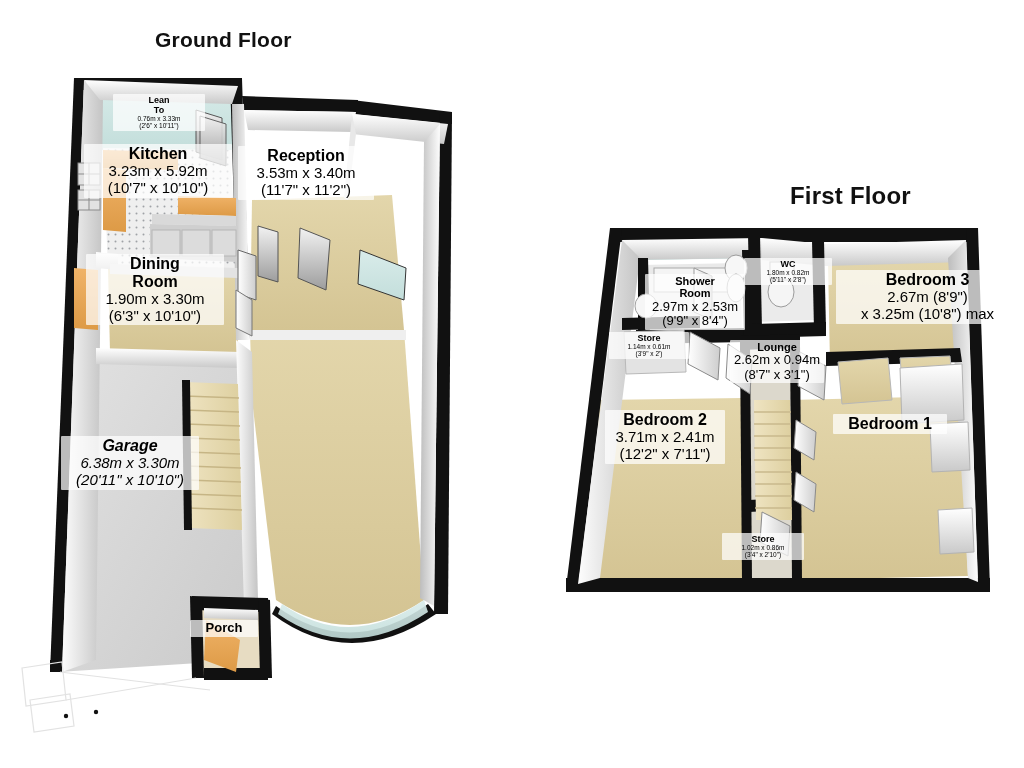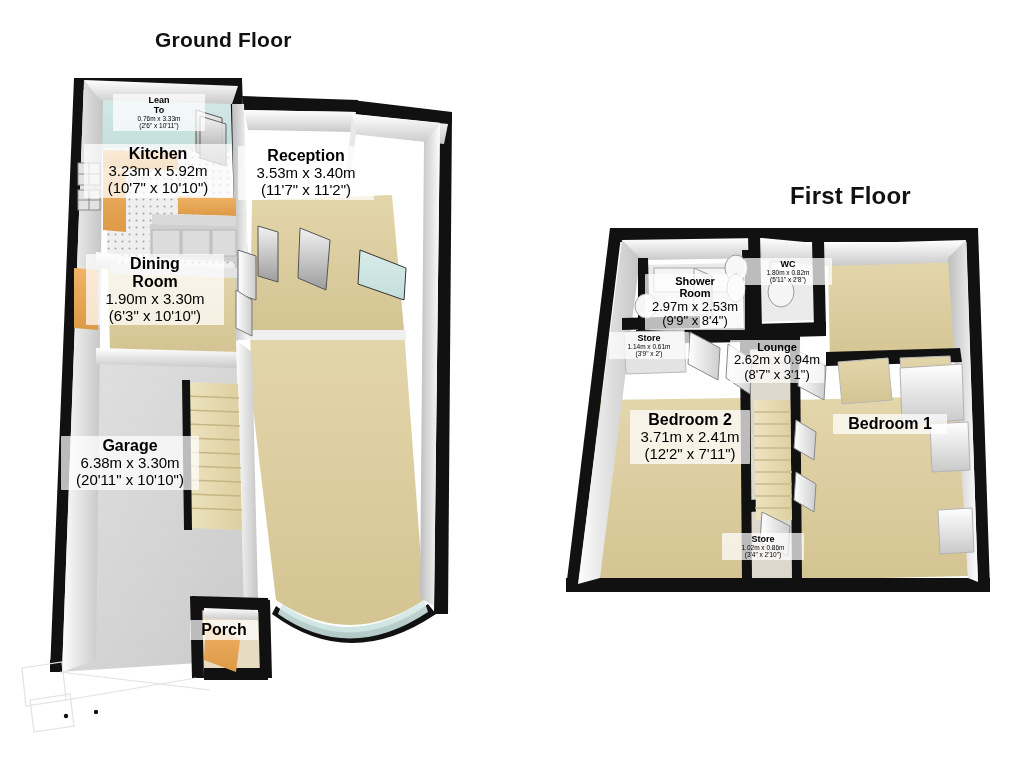--- a/index.html
+++ b/index.html
@@ -20,21 +20,21 @@
        padding:1px 4px;border-radius:1px;}
   .lbl .nm{font-weight:bold;display:block;}
   .lbl .dm{display:block;}
 
   .lbl.big .nm{font-size:16px;}
   .lbl.big .dm{font-size:15px;}
   .lbl.sml .nm{font-size:11px;}
   .lbl.sml .dm{font-size:13px;}
   .lbl.tiny .nm{font-size:9px;}
   .lbl.tiny .dm{font-size:6.5px;}
-  .lbl.nameonly .nm{font-size:16px;}
+  .lbl.nameonly .nm{font-size:13px;}
 </style>
 </head>
 <body>
 
 <div id="stage">
 
   <svg class="plan" viewBox="0 0 1024 768">
     <defs>
       <linearGradient id="wallV" x1="0" y1="0" x2="0" y2="1">
         <stop offset="0%" stop-color="#ffffff"></stop>
@@ -333,21 +333,21 @@
   </div>
 
   <div class="lbl big" style="left:86px;top:254px;width:130px;">
     <span class="nm">Dining</span>
     <span class="nm">Room</span>
     <span class="dm">1.90m x 3.30m</span>
     <span class="dm">(6'3" x 10'10")</span>
   </div>
 
 
-  <div class="lbl big" style="left:61px;top:436px;width:130px;">
+  <div class="lbl big" style="left:61px;top:436px;width:130px;font-style:italic;">
     <span class="nm">Garage</span>
     <span class="dm">6.38m x 3.30m</span>
     <span class="dm">(20'11" x 10'10")</span>
   </div>
 
   <div class="lbl nameonly" style="left:190px;top:620px;width:60px;">
     <span class="nm">Porch</span>
   </div>
 
   <div class="lbl sml" style="left:645px;top:274px;width:92px;">
@@ -356,34 +356,39 @@
     <span class="dm">2.97m x 2.53m</span>
     <span class="dm">(9'9" x 8'4")</span>
   </div>
 
   <div class="lbl tiny" style="left:744px;top:258px;width:80px;">
     <span class="nm">WC</span>
     <span class="dm">1.80m x 0.82m</span>
     <span class="dm">(5'11" x 2'8")</span>
   </div>
 
+  <div class="lbl big" style="left:836px;top:270px;width:175px;">
+    <span class="nm">Bedroom 3</span>
+    <span class="dm">2.67m (8'9")</span>
+    <span class="dm">x 3.25m (10'8") max</span>
+  </div>
 
   <div class="lbl tiny" style="left:609px;top:332px;width:72px;">
     <span class="nm">Store</span>
     <span class="dm">1.14m x 0.61m</span>
     <span class="dm">(3'9" x 2')</span>
   </div>
 
   <div class="lbl sml" style="left:730px;top:340px;width:86px;">
     <span class="nm">Lounge</span>
     <span class="dm">2.62m x 0.94m</span>
     <span class="dm">(8'7" x 3'1")</span>
   </div>
 
-  <div class="lbl big" style="left:630px;top:410px;width:112px;">
+  <div class="lbl big" style="left:605px;top:410px;width:112px;">
     <span class="nm">Bedroom 2</span>
     <span class="dm">3.71m x 2.41m</span>
     <span class="dm">(12'2" x 7'11")</span>
   </div>
 
   <div class="lbl big" style="left:833px;top:414px;width:106px;">
     <span class="nm">Bedroom 1</span>
   </div>
 
   <div class="lbl tiny" style="left:722px;top:533px;width:74px;">

